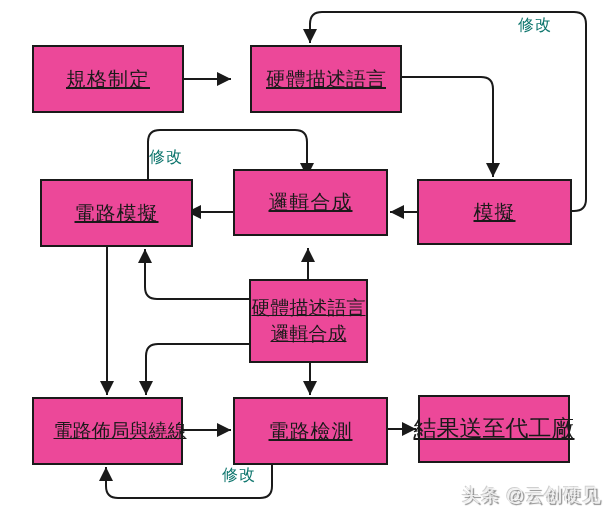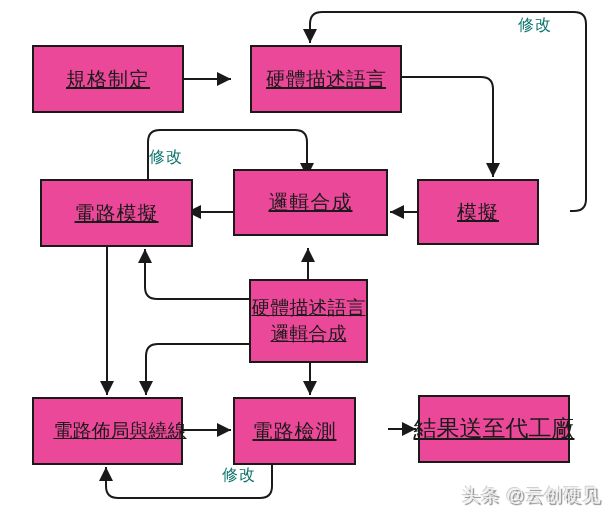--- a/index.html
+++ b/index.html
@@ -98,34 +98,34 @@
   </div>
 
   <div class="node" style="left:32px; top:179px; width:153px; height:68px;margin-left:8px;">
     <span class="line">電路模擬</span>
   </div>
 
   <div class="node" style="left:233px; top:169px; width:155px; height:67px;">
     <span class="line">邏輯合成</span>
   </div>
 
-  <div class="node" style="left:417px; top:179px; width:122px; height:66px;">
+  <div class="node" style="left:417px; top:179px; width:155px; height:66px;">
     <span class="line">模擬</span>
   </div>
 
   <div class="node" style="left:249px; top:279px; width:119px; height:84px; font-size:19px; letter-spacing:0;">
     <span class="line">硬體描述語言</span>
     <span class="line">邏輯合成</span>
   </div>
 
   <div class="node" style="left:32px; top:397px; width:151px; height:68px; font-size:19px; letter-spacing:0;padding-left:25px;">
     <span class="line">電路佈局與繞線</span>
   </div>
 
-  <div class="node" style="left:233px; top:397px; width:123px; height:68px;">
+  <div class="node" style="left:233px; top:397px; width:155px; height:68px;">
     <span class="line">電路檢測</span>
   </div>
 
   <div class="node" style="left:418px; top:395px; width:152px; height:68px; font-size:23px; letter-spacing:0;">
     <span class="line">結果送至代工廠</span>
   </div>
 
   <div class="edge-label" style="left:518px; top:15px;">修改</div>
 
   <div class="edge-label" style="left:149px; top:147px;">修改</div>

